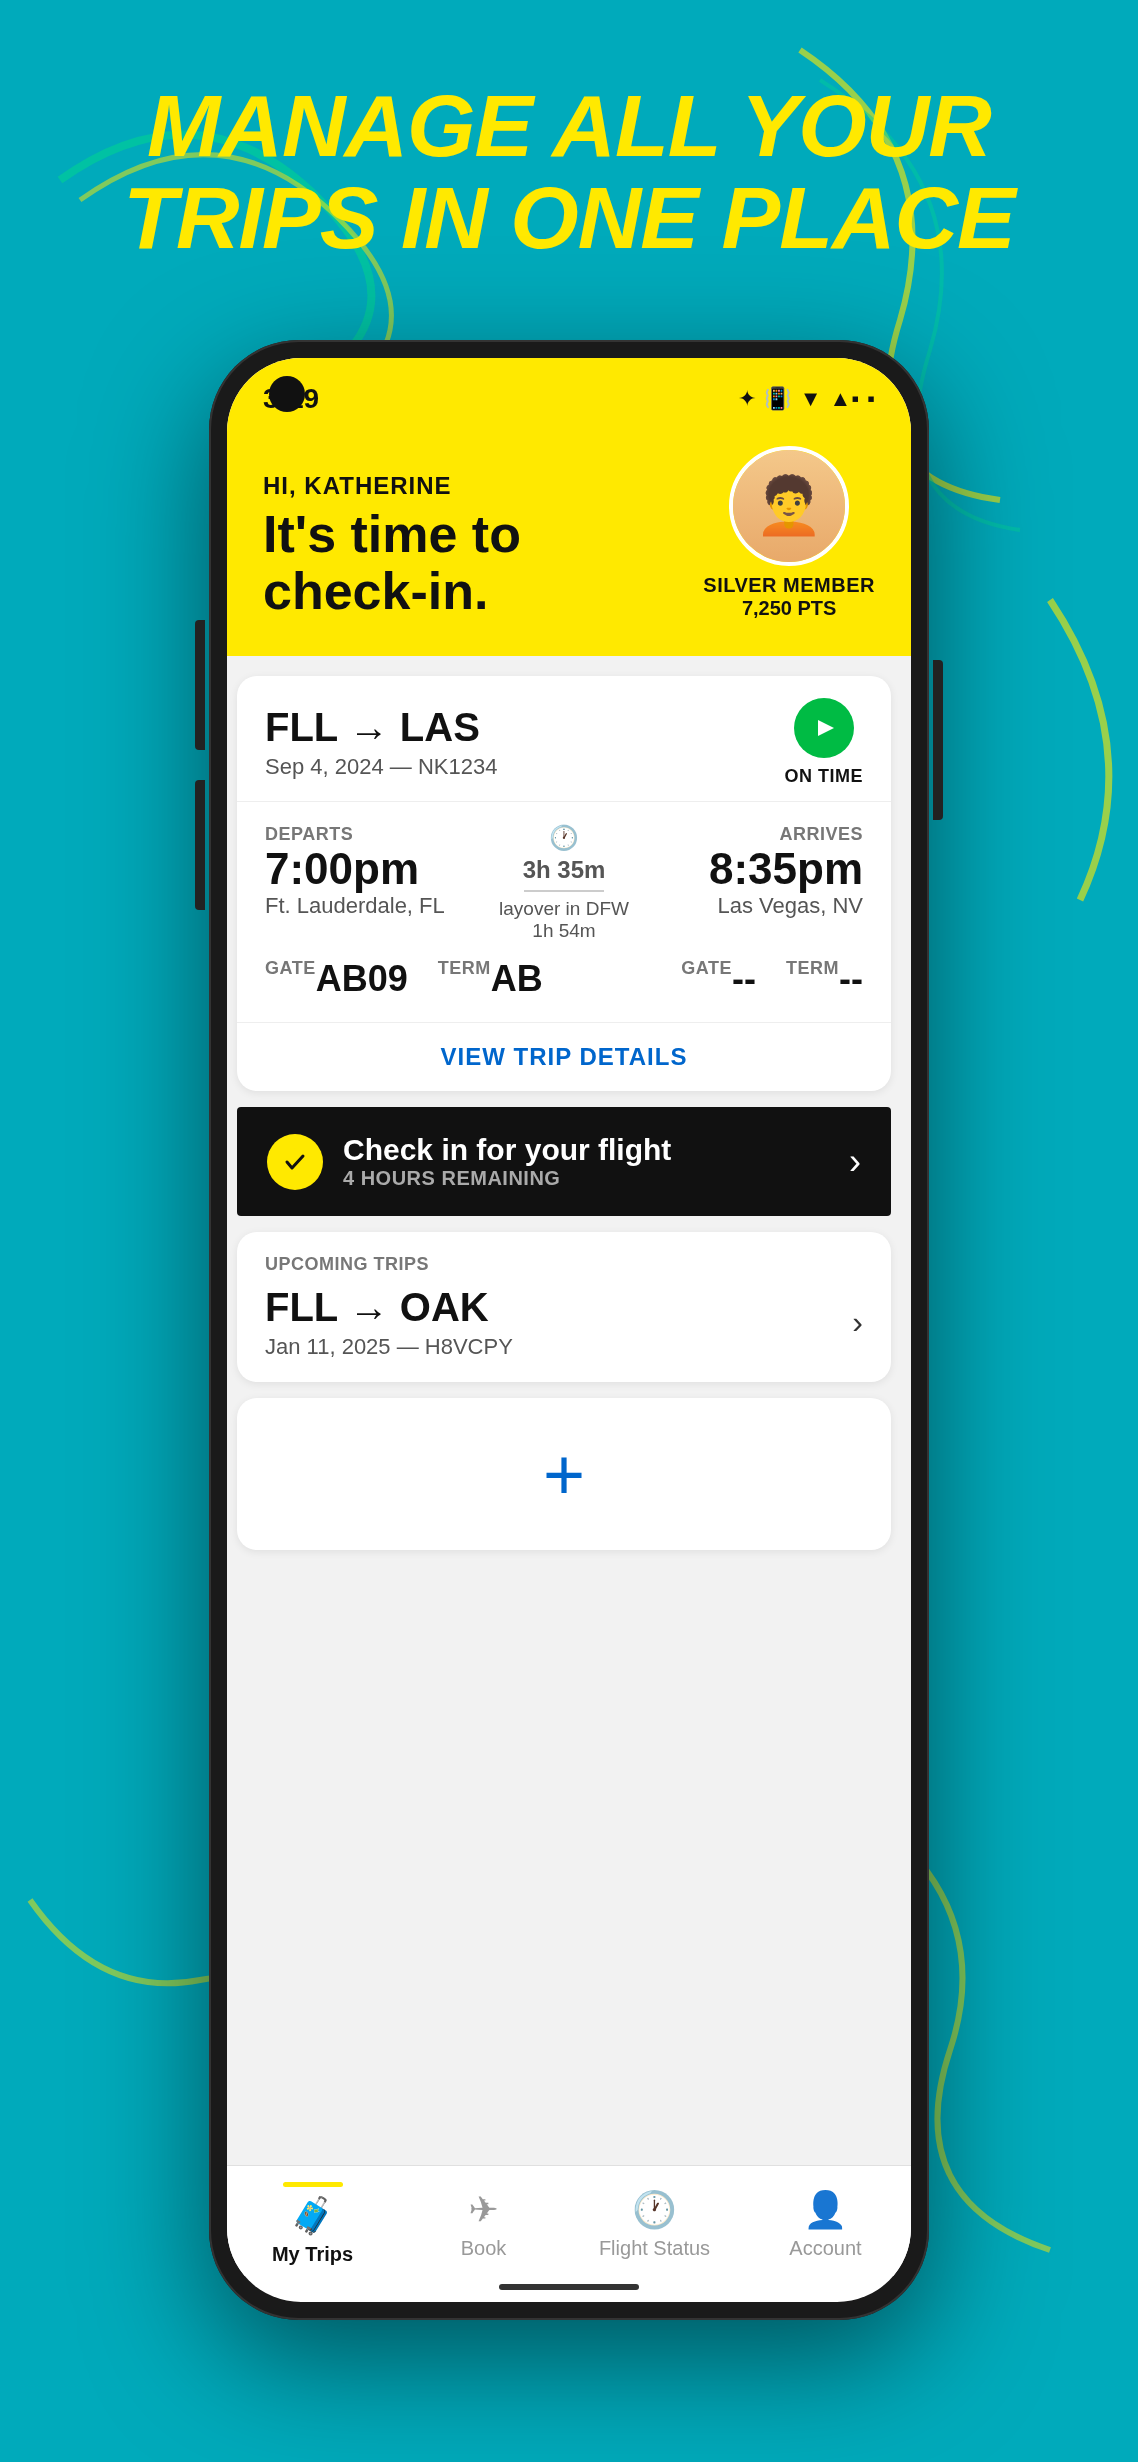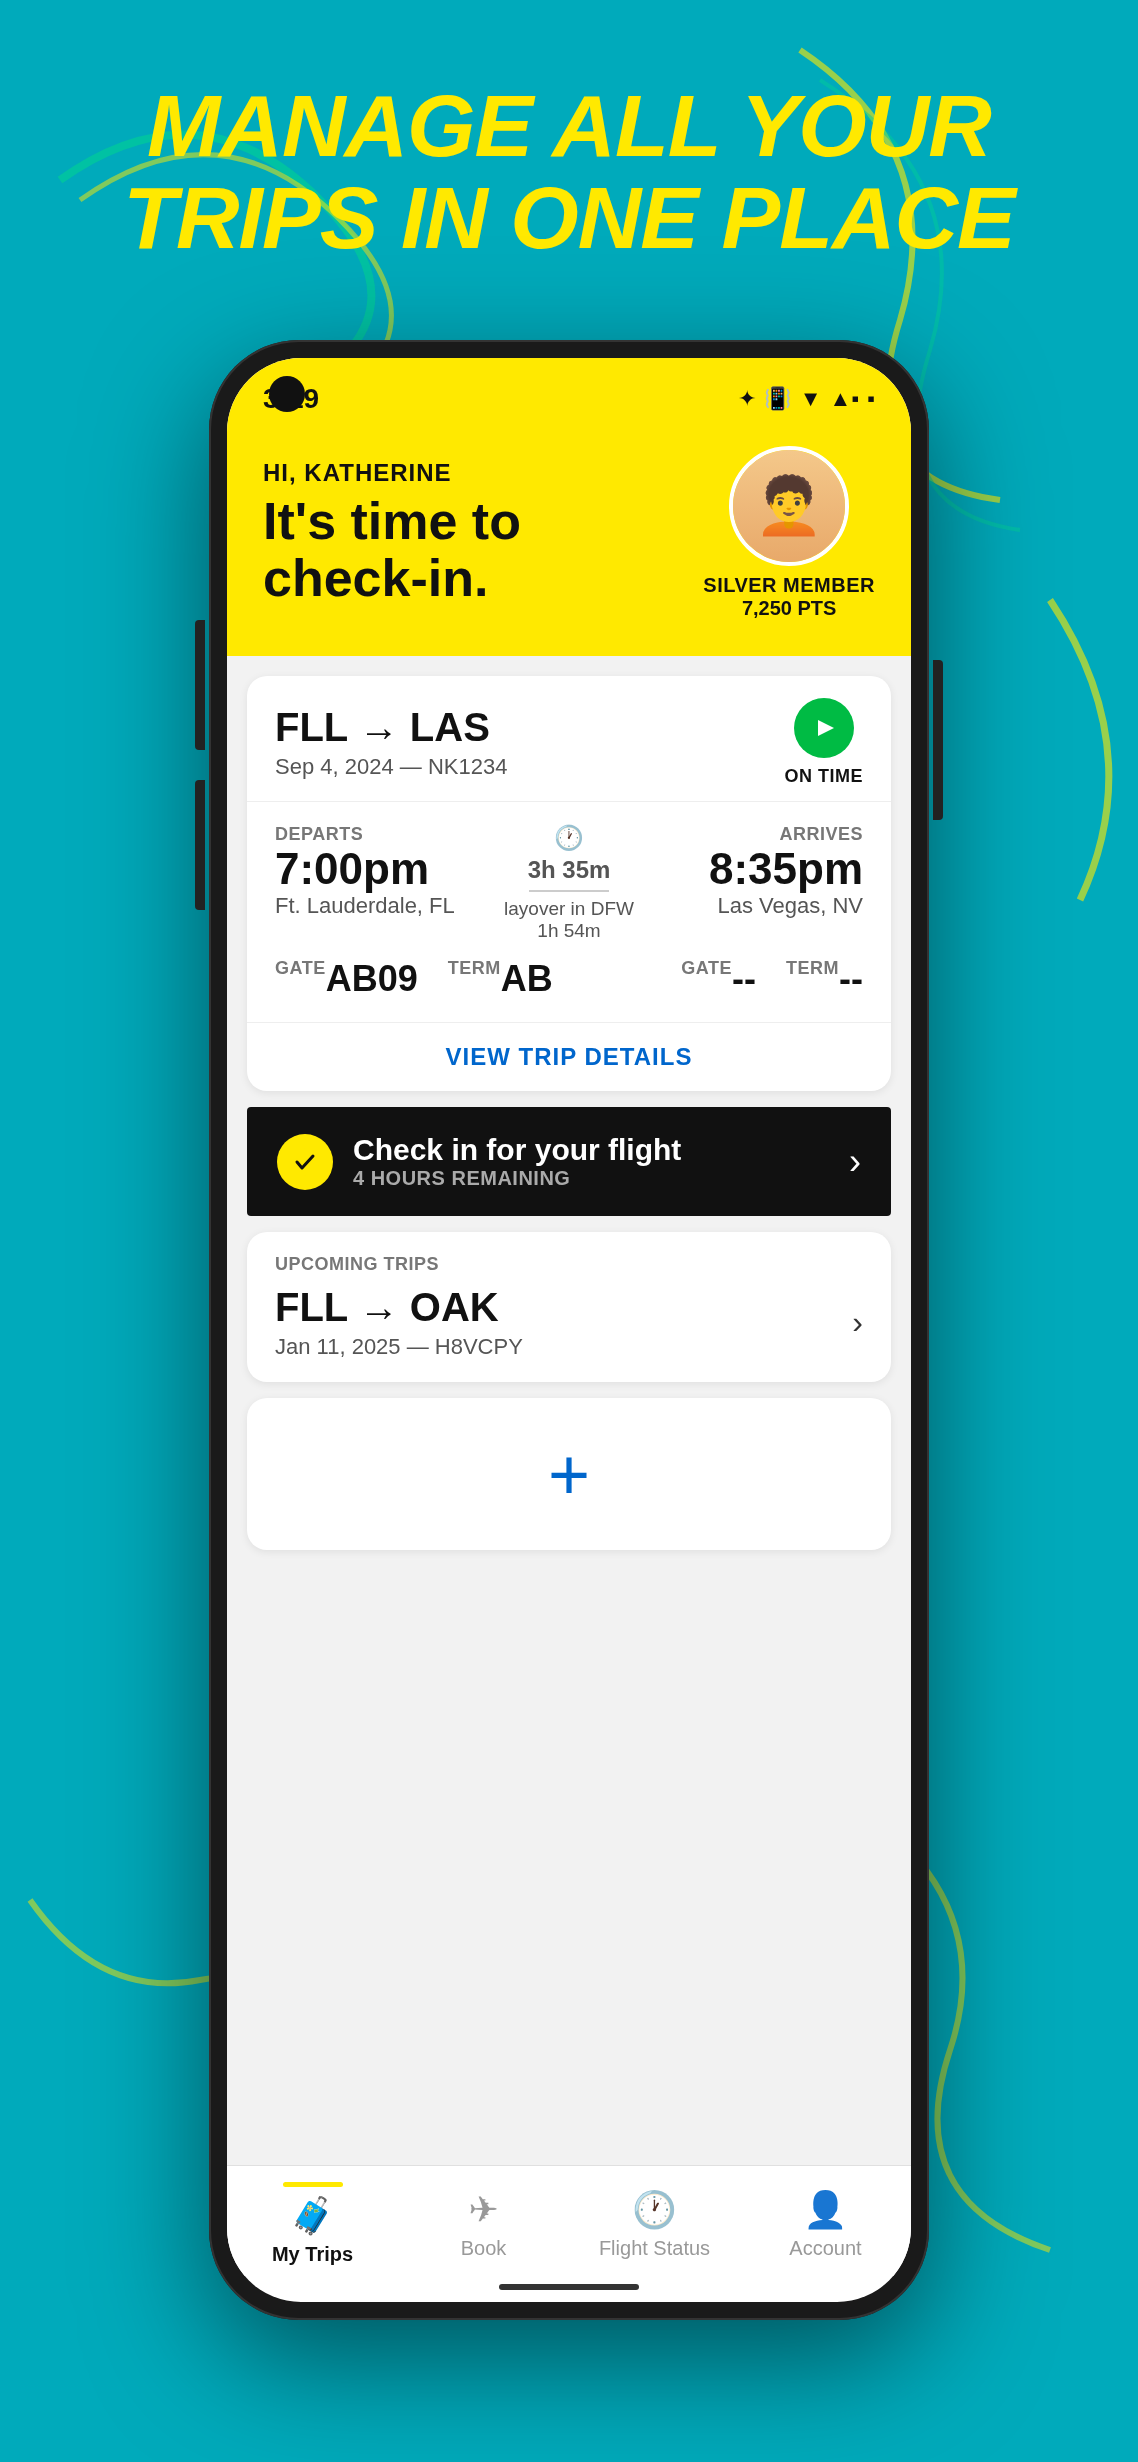--- a/index.html
+++ b/index.html
@@ -114,21 +114,21 @@
       color: #111;
       font-size: 22px;
     }
 
     
     .header-section {
       background: #FFE900;
       padding: 20px 36px 36px 36px;
       display: flex;
       justify-content: space-between;
-      align-items: center;
+      align-items: flex-end;
     }
     .header-left .greeting {
       font-size: 24px;
       font-weight: 600;
       color: #111;
       text-transform: uppercase;
       letter-spacing: 1px;
     }
     .header-left .tagline {
       font-size: 52px;
@@ -479,21 +479,21 @@
     
     .screen-content {
       display: flex;
       flex-direction: column;
       height: 100%;
     }
     .scrollable-content {
       flex: 1;
       overflow: hidden;
       background: #f2f2f2;
-      padding: 20px 20px 0 20px;
+      padding: 20px 20px 0 10px;
     }
 
     
     .avatar-person {
       width: 100%;
       height: 100%;
       background: linear-gradient(180deg, #f4c88a 0%, #e8a96a 100%);
       display: flex;
       align-items: center;
       justify-content: center;

